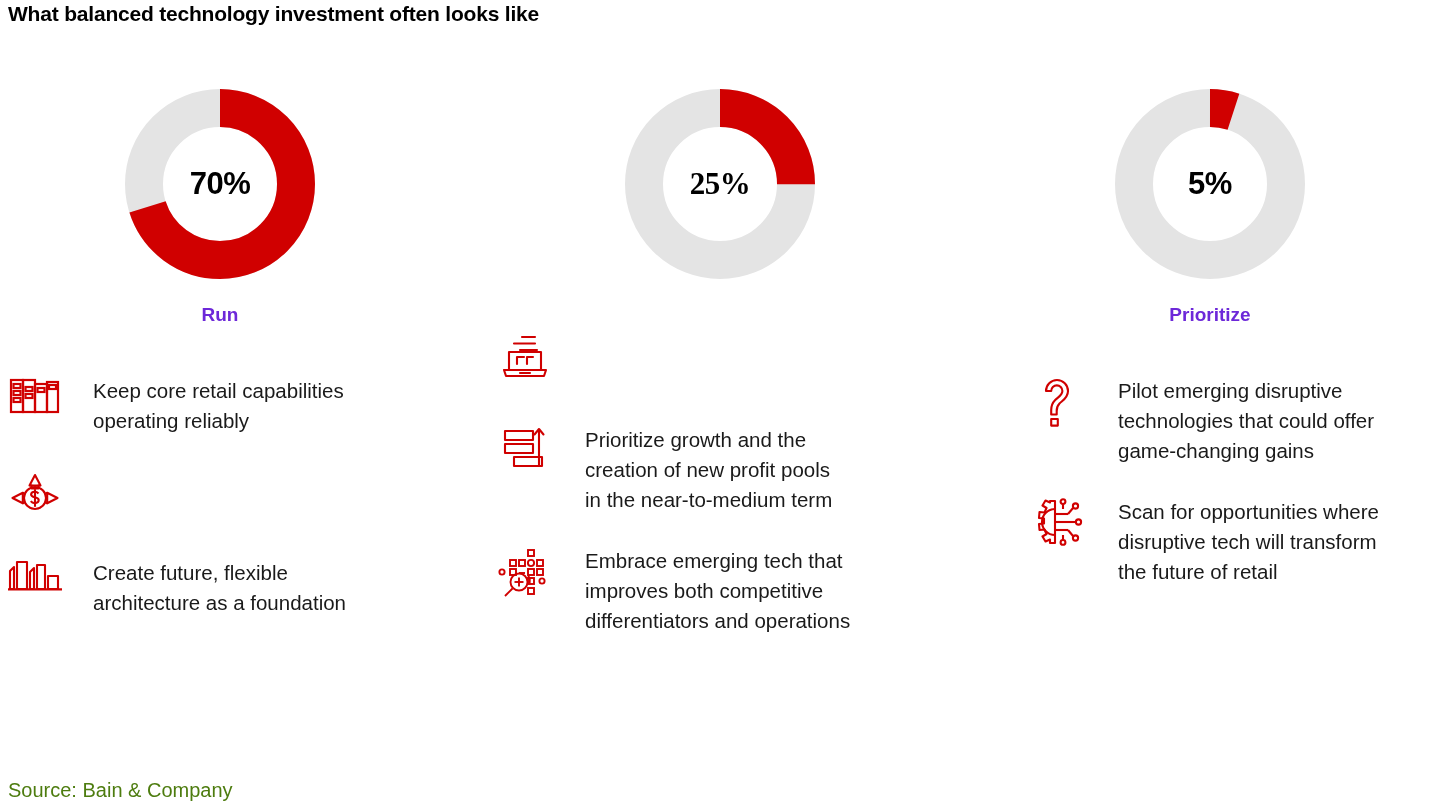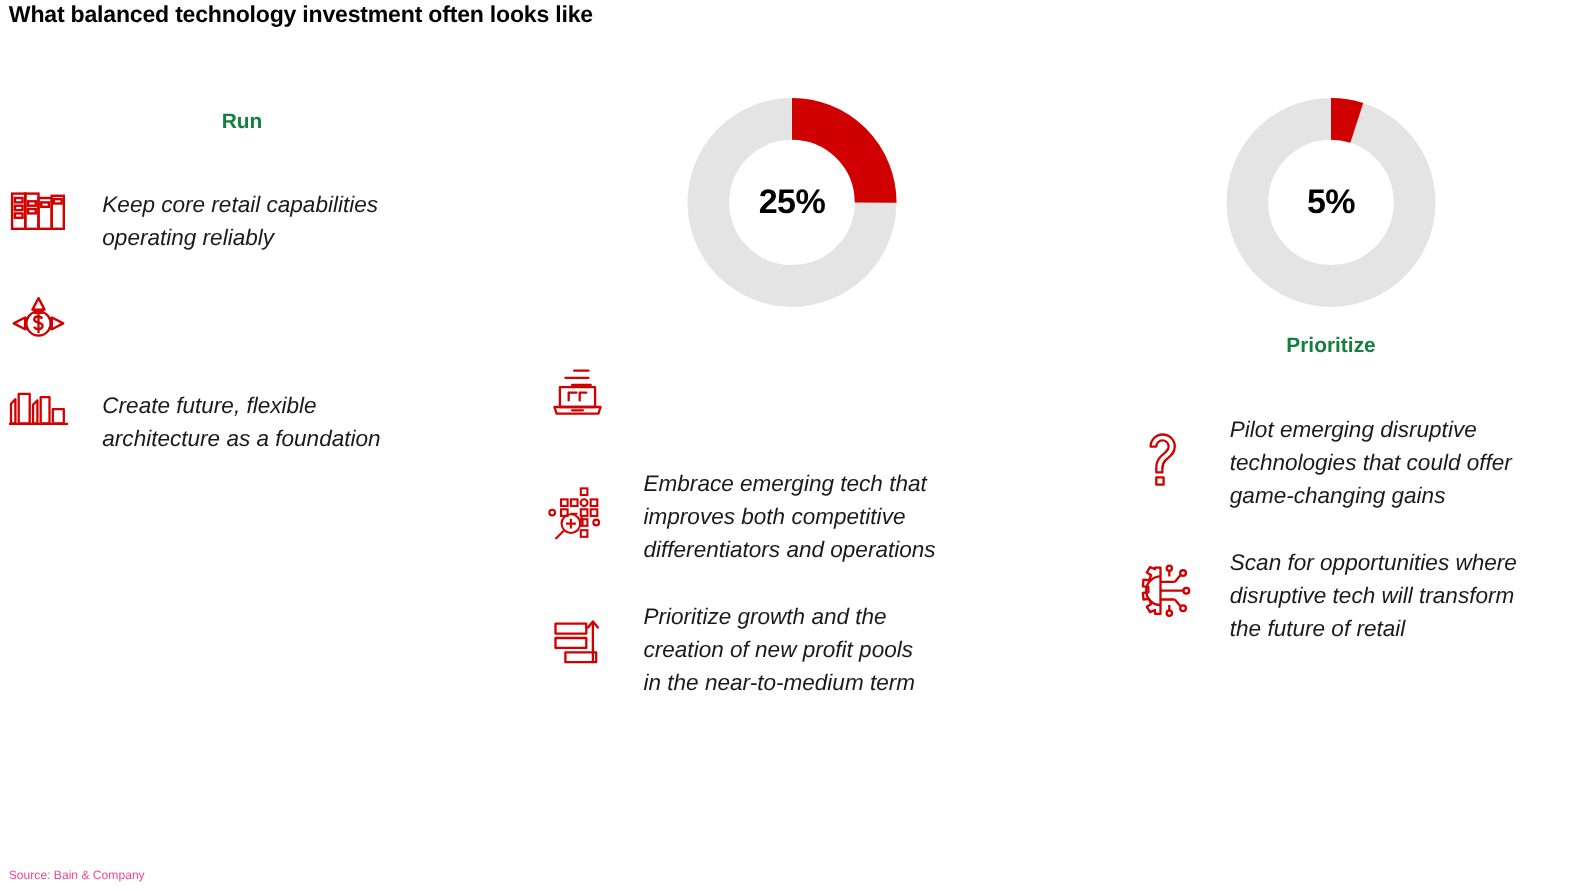--- a/index.html
+++ b/index.html
@@ -29,53 +29,52 @@
   .col-1 { left: 480px;  width: 520px; }
   .col-2 { left: 1010px; width: 430px; }
 
   
   .donut-wrap {
     position: relative;
     width: 200px; height: 200px;
     margin: 4px auto 0 auto;
   }
   .col-0 .donut-wrap { margin-left: 120px; }
-  .col-1 .donut-wrap { margin-left: 140px; }
+  .col-1 .donut-wrap { margin-left: 140px; font-family: Liberation Serif, serif; }
   .col-2 .donut-wrap { margin-left: 100px; }
   .donut-wrap svg { display: block; width: 200px; height: 200px; }
   .donut-label {
     position: absolute;
     left: 0; top: 0; width: 200px; height: 200px;
     display: flex; align-items: center; justify-content: center;
     font-size: 31px; font-weight: bold; color: #000;
     letter-spacing: -0.5px;
   }
 
   .col-title {
     margin-top: 20px;
     font-size: 19px;
     font-weight: bold;
-    color: #15803d;
+    color: #6d28d9;
     text-align: center;
   }
   .col-0 .col-title { width: 440px; }
   .col-1 .col-title { width: 480px; }
   .col-2 .col-title { width: 400px; }
 
   
   .bullets { margin-top: 48px; }
   .col-0 .bullets { padding-left: 4px; }
   .col-1 .bullets { padding-left: 14px; }
   .col-2 .bullets { padding-left: 18px; }
 
   .bullet {
     display: flex;
-    align-items: center;
+    align-items: flex-start;
     margin-bottom: 29px;
-    font-style: italic;
   }
   .bullet-icon {
     flex: 0 0 62px;
     width: 62px; height: 62px;
     display: flex; align-items: flex-start; justify-content: center;
     padding-top: 2px;
   }
   .bullet-icon svg { display:block; }
   .bullet-text {
     font-size: 20.5px;
@@ -85,32 +84,39 @@
     white-space: pre-line;
   }
   .col-0 .bullet-text { margin-left: 27px; }
   .col-1 .bullet-text { margin-left: 29px; }
   .col-2 .bullet-text { margin-left: 28px; }
 
   
   .source {
     position: absolute;
     left: 8px; bottom: 8px;
-    font-size: 11px;
-    color: #ec4899;
+    font-size: 20px;
+    color: #4d7c0f;
   }
 </style>
 </head>
 <body>
 
 <div class="page">
 
   <div class="title">What balanced technology investment often looks like</div>
 
   <div class="col col-0">
+    <div class="donut-wrap">
+      <svg viewBox="0 0 200 200">
+        <circle cx="100" cy="100" r="76" fill="none" stroke="#E4E4E4" stroke-width="38"></circle>
+        <circle class="donut-arc" cx="100" cy="100" r="76" fill="none" stroke="#D00000" stroke-width="38" transform="rotate(-90 100 100)" stroke-dasharray="334.26545834195394 143.25662500369458" stroke-dashoffset="0"></circle>
+      </svg>
+      <div class="donut-label">70%</div>
+    </div>
 
     <div class="col-title">Run</div>
 
     <div class="bullets">
 
       <div class="bullet">
         <span class="bullet-icon">
           <svg width="52" height="40" viewBox="0 0 52 40">
             <g fill="none" stroke="#D00000" stroke-width="2.2">
               <rect x="2" y="4" width="12" height="32"></rect>
@@ -189,20 +195,37 @@
               <line x1="13" y1="9.5" x2="34" y2="9.5"></line>
               <line x1="19" y1="16" x2="36" y2="16"></line>
               <path d="M8 18 L8 36 L40 36 L40 18 Z"></path>
               <path d="M16 30 L16 23 L23 23"></path>
               <path d="M26 30 L26 23 L32 23"></path>
               <path d="M3 36 L45 36 L43 42 L5 42 Z"></path>
               <line x1="19" y1="39" x2="29" y2="39"></line>
             </g>
           </svg>
         </span>
+      </div>
+
+      <div class="bullet">
+        <span class="bullet-icon">
+          <svg width="48" height="46" viewBox="0 0 48 46">
+            <g fill="none" stroke="#D00000" stroke-width="2.1" stroke-linejoin="round">
+              <rect x="4" y="6" width="28" height="9"></rect>
+              <rect x="4" y="19" width="28" height="9"></rect>
+              <rect x="13" y="32" width="28" height="9"></rect>
+              <line x1="38" y1="41" x2="38" y2="5" stroke-linecap="round"></line>
+              <path d="M33.5 9.5 L38 4 L42.5 9.5" stroke-linecap="round"></path>
+            </g>
+          </svg>
+        </span>
+        <span class="bullet-text">Prioritize growth and the
+creation of new profit pools
+in the near-to-medium term</span>
       </div>
 
       <div class="bullet">
         <span class="bullet-icon">
           <svg width="56" height="56" viewBox="0 0 56 56">
             <g fill="none" stroke="#D00000" stroke-width="1.9">
               <rect x="31" y="4" width="6" height="6"></rect>
               <rect x="13" y="14" width="6" height="6"></rect>
               <rect x="22" y="14" width="6" height="6"></rect>
               <circle cx="34" cy="17" r="3.1"></circle>
@@ -221,37 +244,20 @@
               <line x1="15.5" y1="42.5" x2="8" y2="50"></line>
               <path d="M31.5 30 a9 9 0 0 1 1.2 6.5" stroke-linecap="round"></path>
             </g>
           </svg>
         </span>
         <span class="bullet-text">Embrace emerging tech that
 improves both competitive
 differentiators and operations</span>
       </div>
 
-      <div class="bullet">
-        <span class="bullet-icon">
-          <svg width="48" height="46" viewBox="0 0 48 46">
-            <g fill="none" stroke="#D00000" stroke-width="2.1" stroke-linejoin="round">
-              <rect x="4" y="6" width="28" height="9"></rect>
-              <rect x="4" y="19" width="28" height="9"></rect>
-              <rect x="13" y="32" width="28" height="9"></rect>
-              <line x1="38" y1="41" x2="38" y2="5" stroke-linecap="round"></line>
-              <path d="M33.5 9.5 L38 4 L42.5 9.5" stroke-linecap="round"></path>
-            </g>
-          </svg>
-        </span>
-        <span class="bullet-text">Prioritize growth and the
-creation of new profit pools
-in the near-to-medium term</span>
-      </div>
-
     </div>
   </div>
 
   <div class="col col-2">
     <div class="donut-wrap">
       <svg viewBox="0 0 200 200">
         <circle cx="100" cy="100" r="76" fill="none" stroke="#E4E4E4" stroke-width="38"></circle>
         <circle class="donut-arc" cx="100" cy="100" r="76" fill="none" stroke="#D00000" stroke-width="38" transform="rotate(-90 100 100)" stroke-dasharray="23.876104167282428 453.6459791783661" stroke-dashoffset="0"></circle>
       </svg>
       <div class="donut-label">5%</div>

